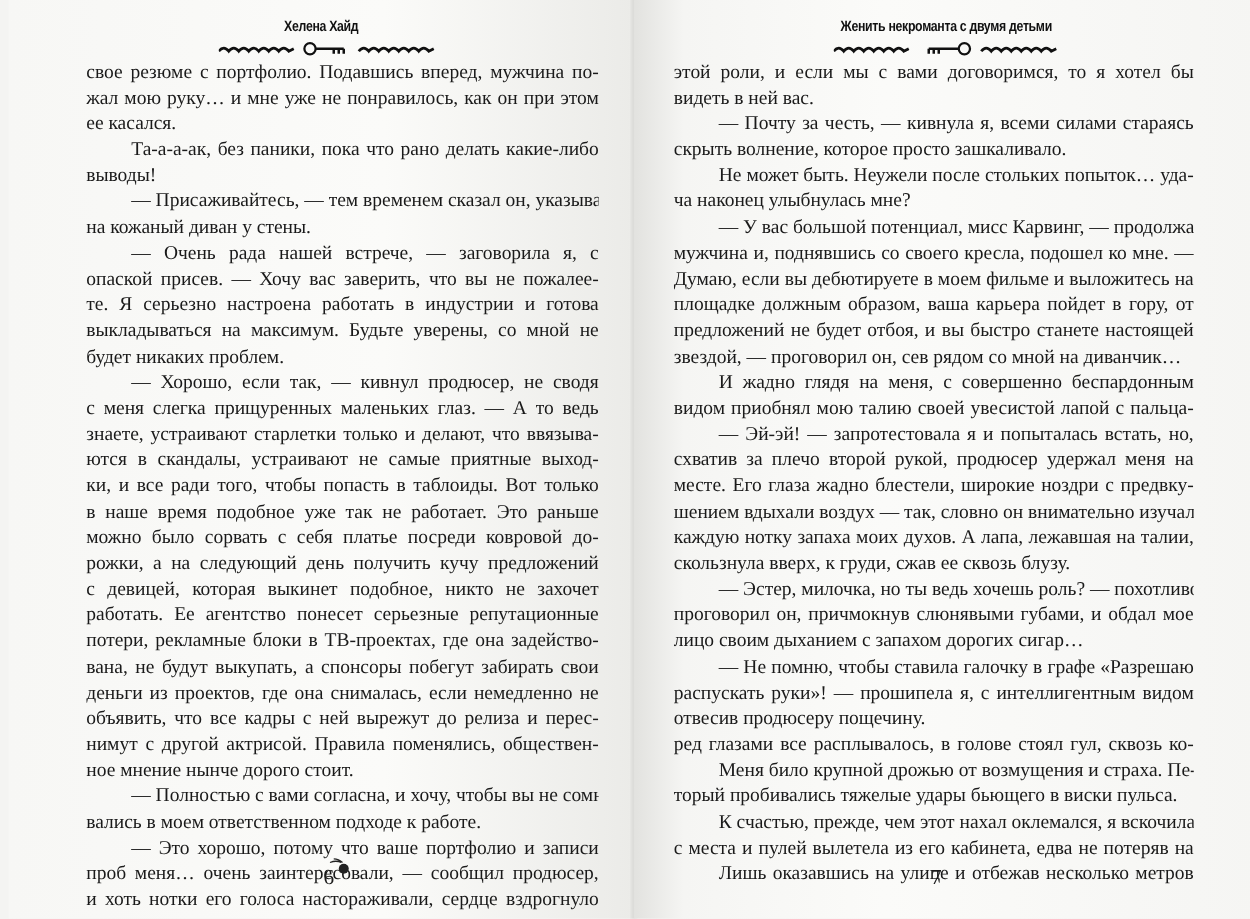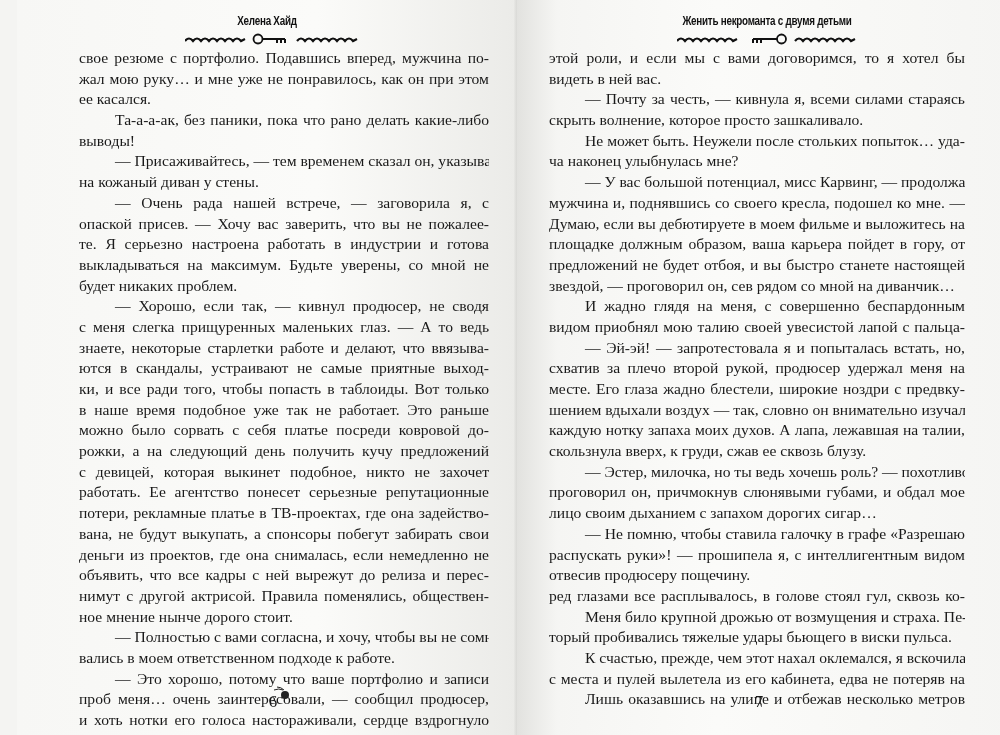--- a/index.html
+++ b/index.html
@@ -1,18 +1,18 @@
 <!DOCTYPE html>
 <html><head>
 <meta charset="utf-8">
 <style>
   html,body{margin:0;padding:0;}
   body{width:1000px;height:735px;background:#f4f4f2;position:relative;overflow:hidden;
        font-family:"Liberation Serif","DejaVu Serif",serif;color:#1a1a1a;}
-  .spread{position:absolute;left:17px;top:0;width:909px;height:735px;}
+  .spread{position:absolute;left:7px;top:0;width:909px;height:735px;}
   .page{position:absolute;top:0;height:735px;background:#fafaf8;}
   .page.left{left:0;width:500px;background:linear-gradient(to right,#f7f7f5 0%,#fbfbf9 60%,#ebebe8 100%);}
   .page.right{left:500px;width:500px;background:linear-gradient(to right,#e2e2df 0%,#f5f5f3 8%,#fbfbf9 40%,#f5f5f3 100%);}
   .gutter{position:absolute;left:497px;top:0;width:6px;height:735px;background:linear-gradient(to right,#e8e8e5,#d9d9d6,#ececea);}
   .runhead{position:absolute;top:14px;text-align:center;
            font-family:"Liberation Sans","DejaVu Sans",sans-serif;font-weight:bold;
            font-size:12px;letter-spacing:-0.3px;transform:scaleX(0.82);color:#111;}
   .left .runhead{left:0;width:500px;transform-origin:250px 0;}
   .right .runhead{left:0;width:500px;transform-origin:250px 0;}
   .ornament{position:absolute;top:32px;height:14px;}
@@ -50,29 +50,29 @@
         <span class="line last">выводы!</span>
         <span class="line indent">— Присаживайтесь, — тем временем сказал он, указывая</span>
         <span class="line last">на кожаный диван у стены.</span>
         <span class="line indent">— Очень рада нашей встрече, — заговорила я, с</span>
         <span class="line">опаской присев. — Хочу вас заверить, что вы не пожалее-</span>
         <span class="line">те. Я серьезно настроена работать в индустрии и готова</span>
         <span class="line">выкладываться на максимум. Будьте уверены, со мной не</span>
         <span class="line last">будет никаких проблем.</span>
         <span class="line indent">— Хорошо, если так, — кивнул продюсер, не сводя</span>
         <span class="line">с меня слегка прищуренных маленьких глаз. — А то ведь</span>
-        <span class="line">знаете, некоторые старлетки работе и делают, что ввязыва-</span>
+        <span class="line">знаете, устраивают старлетки только и делают, что ввязыва-</span>
         <span class="line">ются в скандалы, устраивают не самые приятные выход-</span>
         <span class="line">ки, и все ради того, чтобы попасть в таблоиды. Вот только</span>
         <span class="line">в наше время подобное уже так не работает. Это раньше</span>
         <span class="line">можно было сорвать с себя платье посреди ковровой до-</span>
         <span class="line">рожки, а на следующий день получить кучу предложений</span>
         <span class="line">с девицей, которая выкинет подобное, никто не захочет</span>
         <span class="line">работать. Ее агентство понесет серьезные репутационные</span>
-        <span class="line">потери, рекламные платье в ТВ-проектах, где она задейство-</span>
+        <span class="line">потери, рекламные блоки в ТВ-проектах, где она задейство-</span>
         <span class="line">вана, не будут выкупать, а спонсоры побегут забирать свои</span>
         <span class="line">деньги из проектов, где она снималась, если немедленно не</span>
         <span class="line">объявить, что все кадры с ней вырежут до релиза и перес-</span>
         <span class="line">нимут с другой актрисой. Правила поменялись, обществен-</span>
         <span class="line last">ное мнение нынче дорого стоит.</span>
         <span class="line indent">— Полностью с вами согласна, и хочу, чтобы вы не сомне-</span>
         <span class="line last">вались в моем ответственном подходе к работе.</span>
         <span class="line indent">— Это хорошо, потому что ваше портфолио и записи</span>
         <span class="line">проб меня… очень заинтересовали, — сообщил продюсер,</span>
         <span class="line">и хоть нотки его голоса настораживали, сердце вздрогнуло</span>

